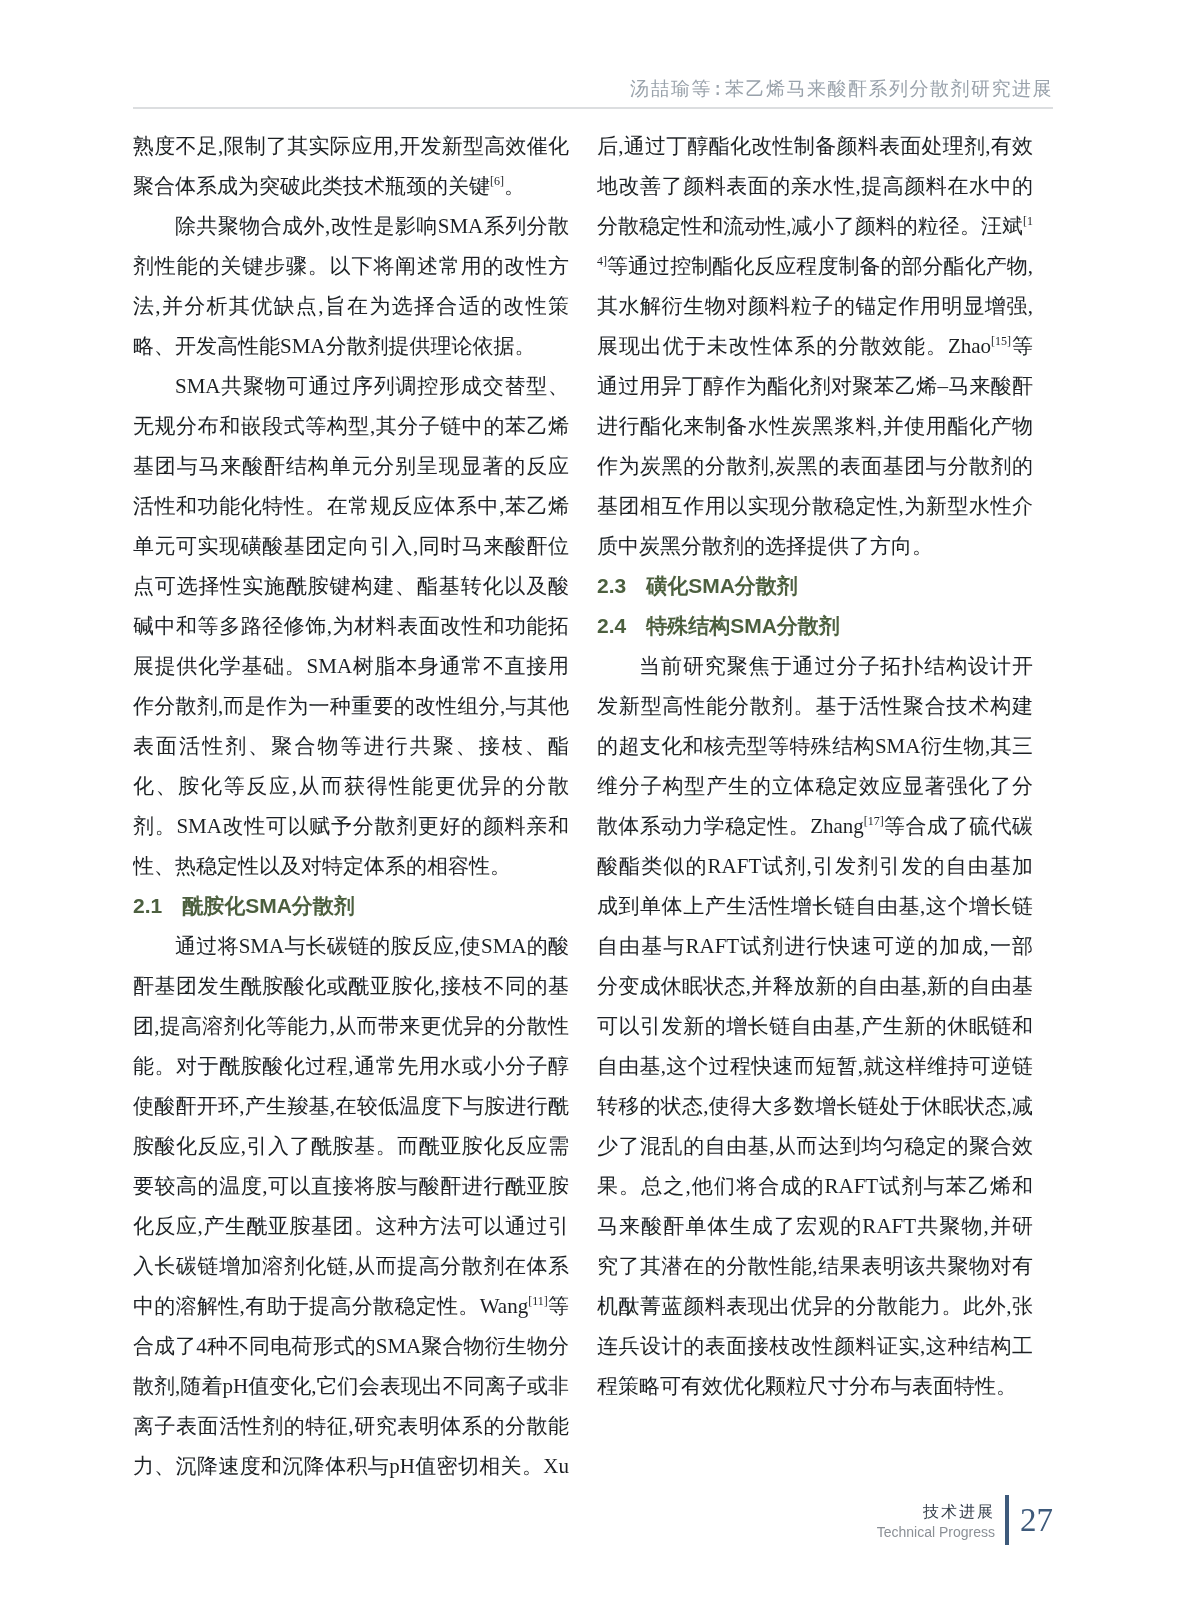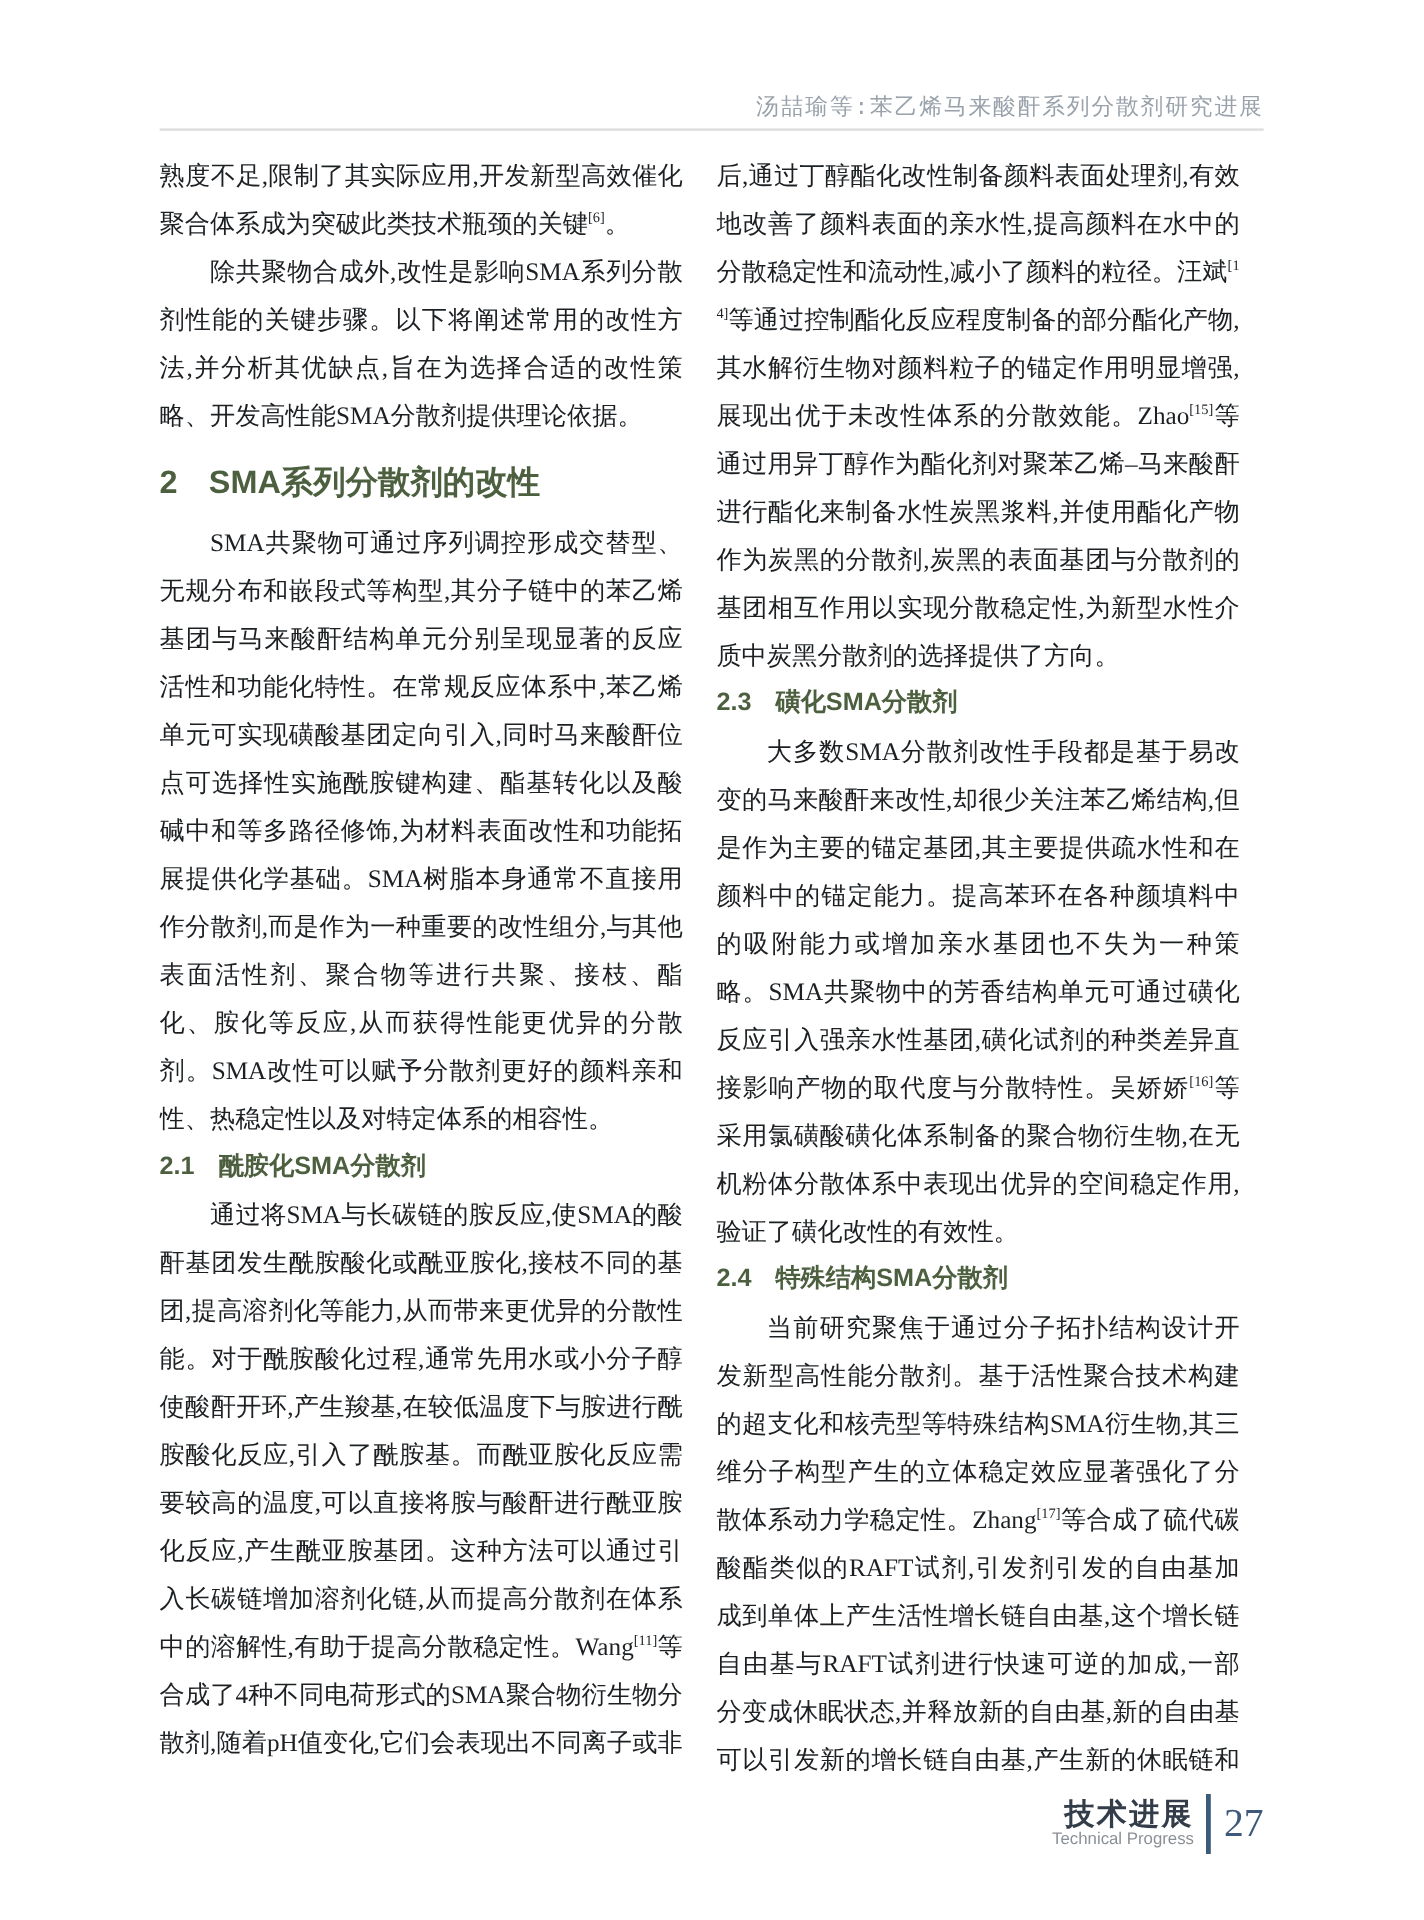--- a/index.html
+++ b/index.html
@@ -65,21 +65,21 @@
   }
   .subsec .num{margin-right:20px;}
   
   .footer{
     position:absolute;top:1495px;right:134px;
     display:flex;align-items:center;
   }
   .footer-text{text-align:right;margin-right:10px;}
   .footer-cn{
     font-family:"Liberation Sans","DejaVu Sans",sans-serif;
-    font-weight:bold;font-size:25px;letter-spacing:2px;
+    font-weight:normal;font-size:16px;letter-spacing:2px;
     color:var(--footer-dark);line-height:24px;
   }
   .footer-en{
     font-family:Liberation Sans, sans-serif;
     font-size:14px;color:var(--footer-en-gray);line-height:16px;
   }
   .footer-bar{
     width:4px;height:50px;background:var(--footer-blue);
     margin-right:11px;
   }
@@ -94,29 +94,27 @@
 <div class="page">
 
   <div class="running-head">汤喆瑜等:苯乙烯马来酸酐系列分散剂研究进展</div>
 
   <div class="head-rule"></div>
 
   <div class="columns">
     <div class="col">
         <p class="body-p">熟度不足,限制了其实际应用,开发新型高效催化聚合体系成为突破此类技术瓶颈的关键<sup class="ref">[6]</sup>。</p>
         <p class="body-p indent">除共聚物合成外,改性是影响SMA系列分散剂性能的关键步骤。以下将阐述常用的改性方法,并分析其优缺点,旨在为选择合适的改性策略、开发高性能SMA分散剂提供理论依据。</p>
-        <div class="sec"><span class="num">2</span>SMA系列分散剂的改性</div>
         <p class="body-p indent">SMA共聚物可通过序列调控形成交替型、无规分布和嵌段式等构型,其分子链中的苯乙烯基团与马来酸酐结构单元分别呈现显著的反应活性和功能化特性。在常规反应体系中,苯乙烯单元可实现磺酸基团定向引入,同时马来酸酐位点可选择性实施酰胺键构建、酯基转化以及酸碱中和等多路径修饰,为材料表面改性和功能拓展提供化学基础。SMA树脂本身通常不直接用作分散剂,而是作为一种重要的改性组分,与其他表面活性剂、聚合物等进行共聚、接枝、酯化、胺化等反应,从而获得性能更优异的分散剂。SMA改性可以赋予分散剂更好的颜料亲和性、热稳定性以及对特定体系的相容性。</p>
         <div class="subsec"><span class="num">2.1</span>酰胺化SMA分散剂</div>
         <p class="body-p indent">通过将SMA与长碳链的胺反应,使SMA的酸酐基团发生酰胺酸化或酰亚胺化,接枝不同的基团,提高溶剂化等能力,从而带来更优异的分散性能。对于酰胺酸化过程,通常先用水或小分子醇使酸酐开环,产生羧基,在较低温度下与胺进行酰胺酸化反应,引入了酰胺基。而酰亚胺化反应需要较高的温度,可以直接将胺与酸酐进行酰亚胺化反应,产生酰亚胺基团。这种方法可以通过引入长碳链增加溶剂化链,从而提高分散剂在体系中的溶解性,有助于提高分散稳定性。Wang<sup class="ref">[11]</sup>等合成了4种不同电荷形式的SMA聚合物衍生物分散剂,随着pH值变化,它们会表现出不同离子或非离子表面活性剂的特征,研究表明体系的分散能力、沉降速度和沉降体积与pH值密切相关。Xue等以聚醚胺为原料,对SMA进行高温亚胺化,合成了一系列两亲性分散剂,充分发挥了亲水性和亲脂性分散剂的协同作用,提升了SiO₂纳米颗粒的分散稳定性能。</p>
       </div>
     <div class="col">
         <p class="body-p">后,通过丁醇酯化改性制备颜料表面处理剂,有效地改善了颜料表面的亲水性,提高颜料在水中的分散稳定性和流动性,减小了颜料的粒径。汪斌<sup class="ref">[14]</sup>等通过控制酯化反应程度制备的部分酯化产物,其水解衍生物对颜料粒子的锚定作用明显增强,展现出优于未改性体系的分散效能。Zhao<sup class="ref">[15]</sup>等通过用异丁醇作为酯化剂对聚苯乙烯–马来酸酐进行酯化来制备水性炭黑浆料,并使用酯化产物作为炭黑的分散剂,炭黑的表面基团与分散剂的基团相互作用以实现分散稳定性,为新型水性介质中炭黑分散剂的选择提供了方向。</p>
         <div class="subsec"><span class="num">2.3</span>磺化SMA分散剂</div>
-        <p class="body-p indent">大多数SMA分散剂改性手段都是基于易改变的马来酸酐来改性,却很少关注苯乙烯结构,但是作为主要的锚定基团,其主要提供疏水性和在颜料中的锚定能力。提高苯环在各种颜填料中的吸附能力或增加亲水基团也不失为一种策略。SMA共聚物中的芳香结构单元可通过磺化反应引入强亲水性基团,磺化试剂的种类差异直接影响产物的取代度与分散特性。吴娇娇<sup class="ref">[16]</sup>等采用氯磺酸磺化体系制备的聚合物衍生物,在无机粉体分散体系中表现出优异的空间稳定作用,验证了磺化改性的有效性。</p>
         <div class="subsec"><span class="num">2.4</span>特殊结构SMA分散剂</div>
         <p class="body-p indent">当前研究聚焦于通过分子拓扑结构设计开发新型高性能分散剂。基于活性聚合技术构建的超支化和核壳型等特殊结构SMA衍生物,其三维分子构型产生的立体稳定效应显著强化了分散体系动力学稳定性。Zhang<sup class="ref">[17]</sup>等合成了硫代碳酸酯类似的RAFT试剂,引发剂引发的自由基加成到单体上产生活性增长链自由基,这个增长链自由基与RAFT试剂进行快速可逆的加成,一部分变成休眠状态,并释放新的自由基,新的自由基可以引发新的增长链自由基,产生新的休眠链和自由基,这个过程快速而短暂,就这样维持可逆链转移的状态,使得大多数增长链处于休眠状态,减少了混乱的自由基,从而达到均匀稳定的聚合效果。总之,他们将合成的RAFT试剂与苯乙烯和马来酸酐单体生成了宏观的RAFT共聚物,并研究了其潜在的分散性能,结果表明该共聚物对有机酞菁蓝颜料表现出优异的分散能力。此外,张连兵设计的表面接枝改性颜料证实,这种结构工程策略可有效优化颗粒尺寸分布与表面特性。</p>
       </div>
   </div>
 
   <div class="footer">
     <div class="footer-text">
       <div class="footer-cn">技术进展</div>
       <div class="footer-en">Technical Progress</div>
     </div>

